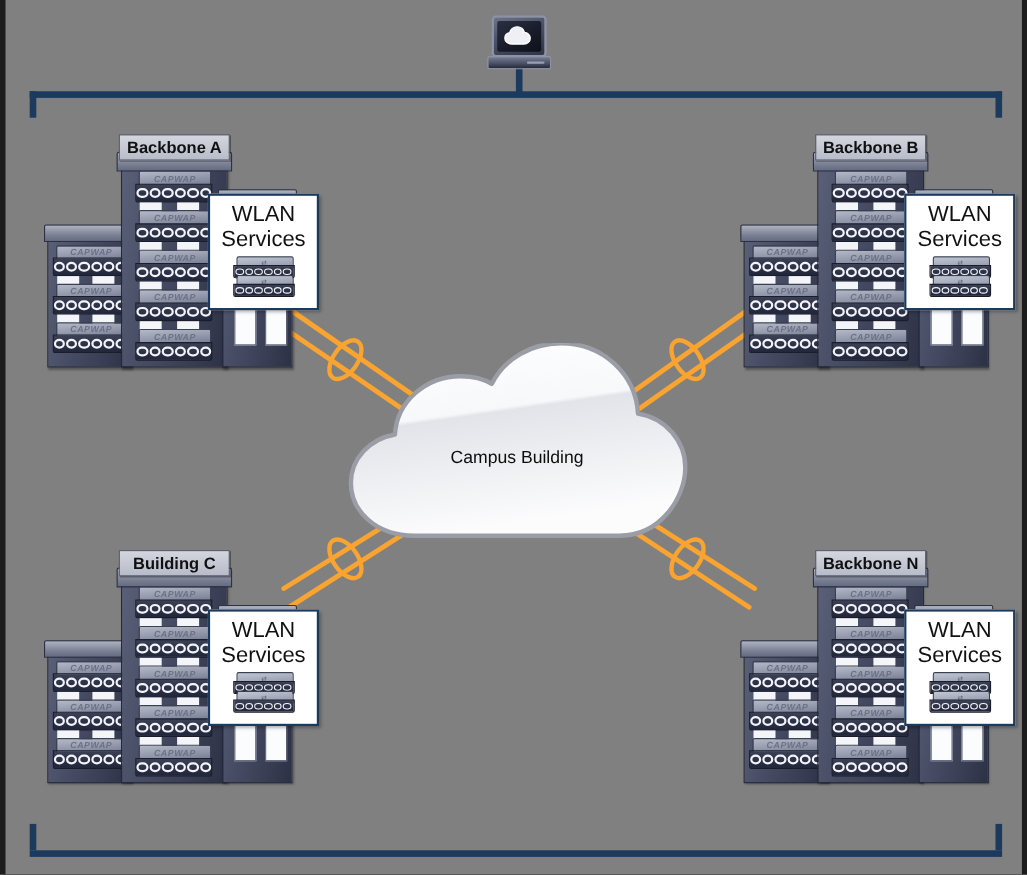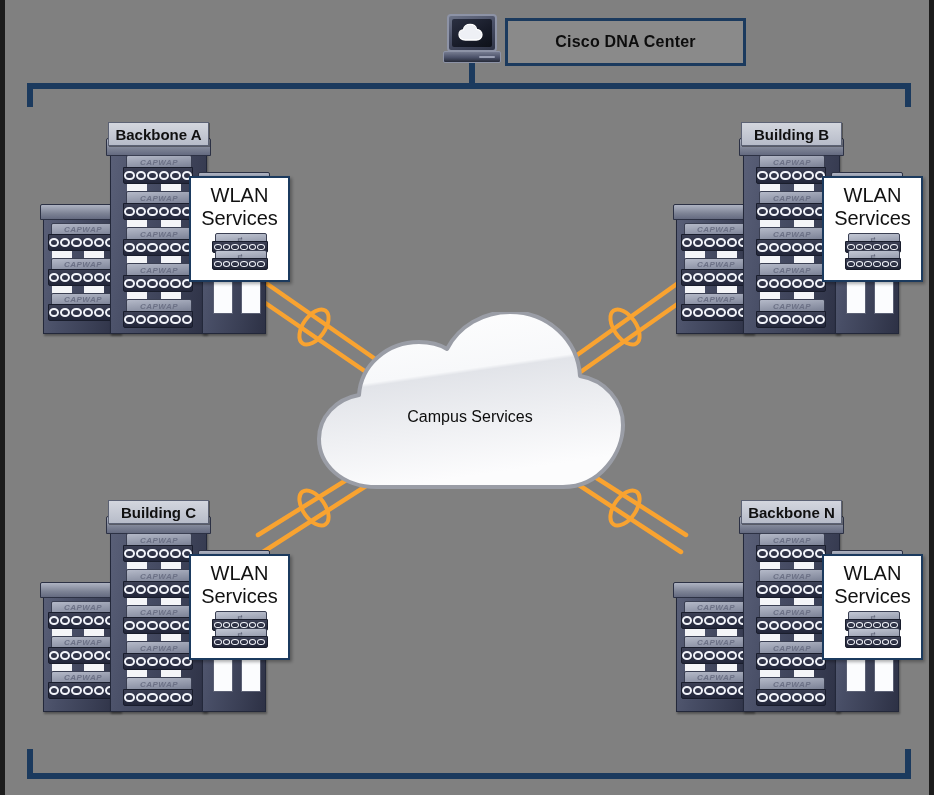--- a/index.html
+++ b/index.html
@@ -194,23 +194,20 @@
         <svg width="32" height="22" viewBox="0 0 32 22">
           <path d="M9.5 18 C5.4 18 3 15.6 3 12.7 C3 10.2 4.9 8.1 7.4 7.7
                    C8 4.6 10.8 2.4 14.1 2.4 C17.3 2.4 20 4.5 20.7 7.4
                    C23.6 7.6 26 9.9 26 12.7 C26 15.6 23.6 18 20.3 18 Z" fill="#eef0f5" stroke="#ffffff" stroke-width="1.3"></path>
         </svg>
       </div>
     </div>
     <div class="laptop-base" style="position:absolute;left:0;top:37px;width:58px;height:12px;"></div>
   </div>
 
-  <div class="dna-title" style="left:500px;top:18px;width:235px;height:42px;">
-    <span>Cisco DNA Center</span>
-  </div>
 
   <svg class="links" width="934" height="795">
     <g stroke="#f9a330" stroke-width="4.5" fill="none" stroke-linecap="round">
 
       <g>
         <line x1="258" y1="281" x2="386" y2="370"></line>
         <line x1="253" y1="298" x2="380" y2="385"></line>
         <ellipse cx="309" cy="327" rx="11" ry="20" transform="rotate(35 309 327)" stroke-width="4"></ellipse>
       </g>
 
@@ -247,21 +244,21 @@
              C 36 175 14 152 14 127
              C 14 105 31 87 54 83
              C 56 53 82 30 114 30
              C 124 30 134 32 142 37
              C 154 14 178 0 205 0
              C 243 0 273 28 275 64
              C 300 68 318 89 318 113
              C 318 140 296 175 258 175 Z" fill="url(#cg)" stroke="#9a9da6" stroke-width="4" stroke-linejoin="round"></path>
   </svg>
   <div class="cloud-label" style="left:300px;top:408px;width:330px;">
-    <span>Campus Services</span>
+    <span>Campus Building</span>
   </div>
 
   <div class="building" style="left:35px;top:122px;">
 
     <div class="tower" style="left:3px;top:90px;width:76px;height:120px;"></div>
     <div class="tower-roof" style="left:0px;top:82px;width:82px;height:14px;"></div>
 
     <div class="capwap" style="left:8px;top:101px;width:68px;height:28px;">
       <div class="capwap-top" style="font-size:8px;">
           <span>CAPWAP</span>
@@ -465,21 +462,21 @@
           <i class="port"></i>
           <i class="port"></i>
           <i class="port"></i>
           <i class="port"></i>
       </div>
     </div>
 
     <div class="tower" style="left:70px;top:26px;width:95px;height:184px;"></div>
     <div class="tower-roof" style="left:66px;top:16px;width:103px;height:16px;"></div>
     <div class="bld-label" style="left:68px;top:0px;width:99px;height:22px;">
-      <span>Building B</span>
+      <span>Backbone B</span>
     </div>
     <div class="capwap" style="left:83px;top:33px;width:70px;height:29px;">
       <div class="capwap-top" style="font-size:8px;">
           <span>CAPWAP</span>
         </div>
       <div class="capwap-face">
         <i class="port"></i>
           <i class="port"></i>
           <i class="port"></i>
           <i class="port"></i>

